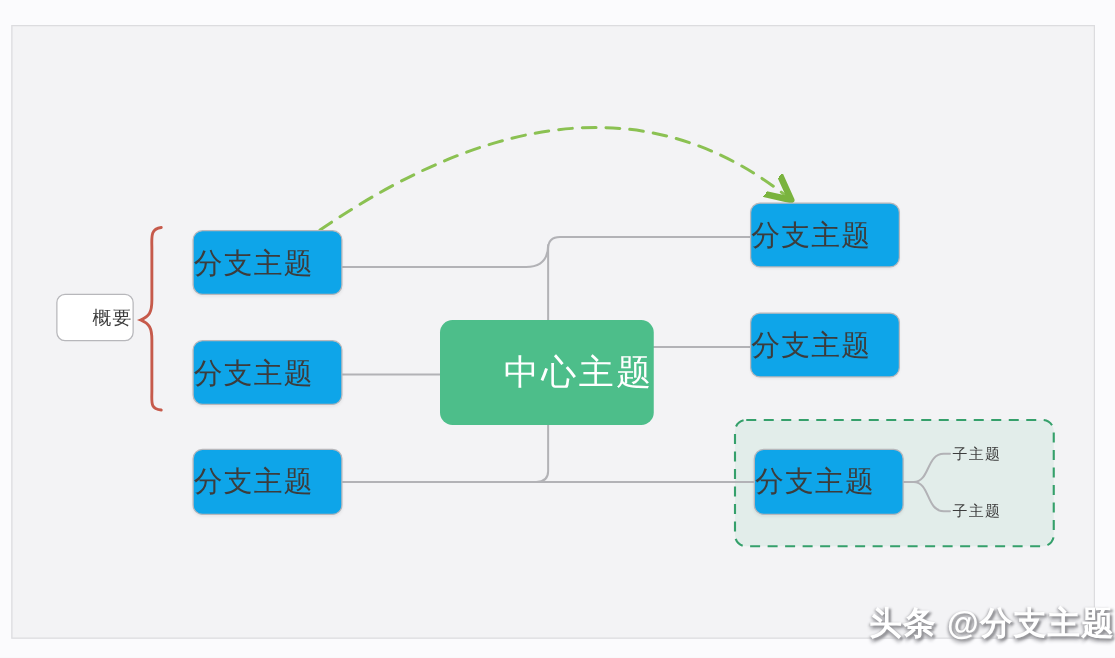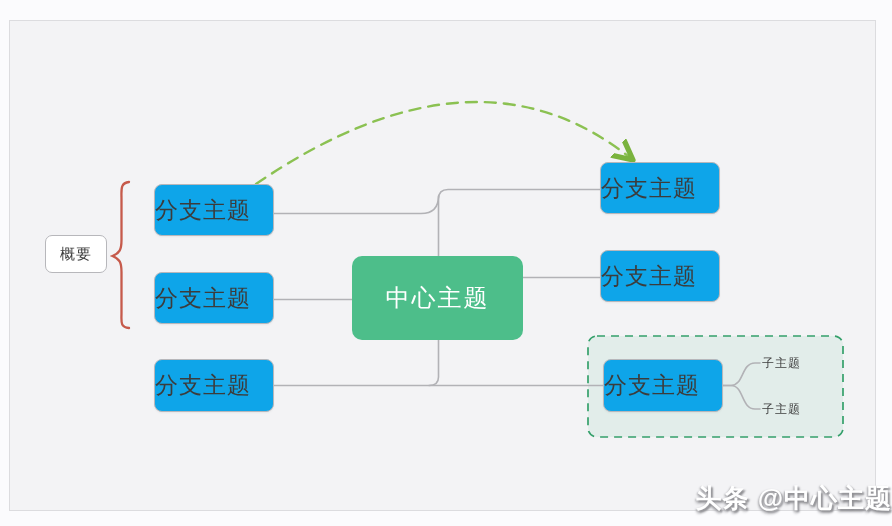--- a/index.html
+++ b/index.html
@@ -39,35 +39,35 @@
   .branch-l3 { left: 144px; top: 338px; width: 120px; height: 53px; }
   .branch-r1 { left: 590px; top: 141px; width: 120px; height: 52px; }
   .branch-r2 { left: 590px; top: 229px; width: 120px; height: 52px; }
   .branch-r3 { left: 593px; top: 338px; width: 120px; height: 53px; }
 
   .central-topic {
     position: absolute; left: 342px; top: 235px;
     width: 171px; height: 84px;
     background: #4dbe8a;
     border-radius: 10px;
-    display: flex; align-items: center; justify-content: center;
+    display: flex; align-items: center; justify-content: flex-end;
     color: #ffffff;
-    font-size: 24px;
+    font-size: 28px;
     font-weight: 500;
     letter-spacing: 2px;
     cursor: default;
   }
 
   .summary-box {
     position: absolute; left: 35px; top: 214px;
     width: 62px; height: 38px;
     background: #ffffff;
     border: 1px solid #b7b7bb;
     border-radius: 7px;
-    display: flex; align-items: center; justify-content: center;
+    display: flex; align-items: center; justify-content: flex-end;
     color: #3c3c3c;
     font-size: 15px;
     letter-spacing: 1px;
   }
 
   .subtopic {
     position: absolute; left: 752px;
     width: 70px; height: 22px;
     display: flex; align-items: center;
     color: #3c3c3c;
@@ -156,15 +156,15 @@
     <div class="subtopic subtopic-2">
       <span>子主题</span>
     </div>
 
     <div class="summary-box">
       <span>概要</span>
     </div>
 
   </div>
 
-  <div class="watermark">头条 @中心主题</div>
+  <div class="watermark">头条 @分支主题</div>
 
 </div>
 
 </body></html>

